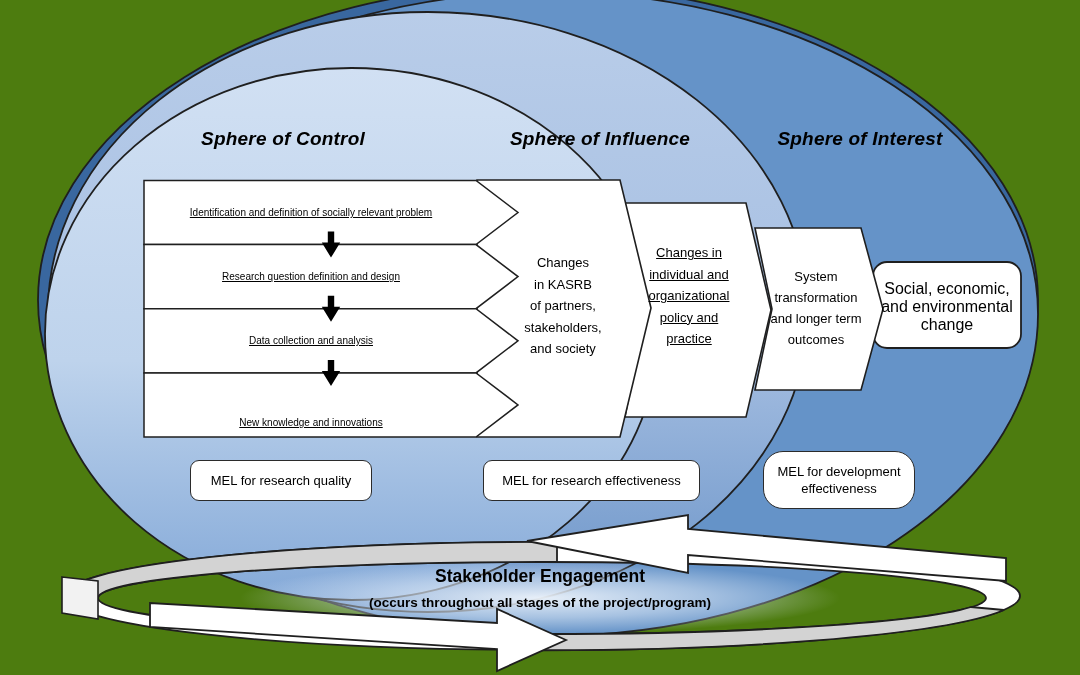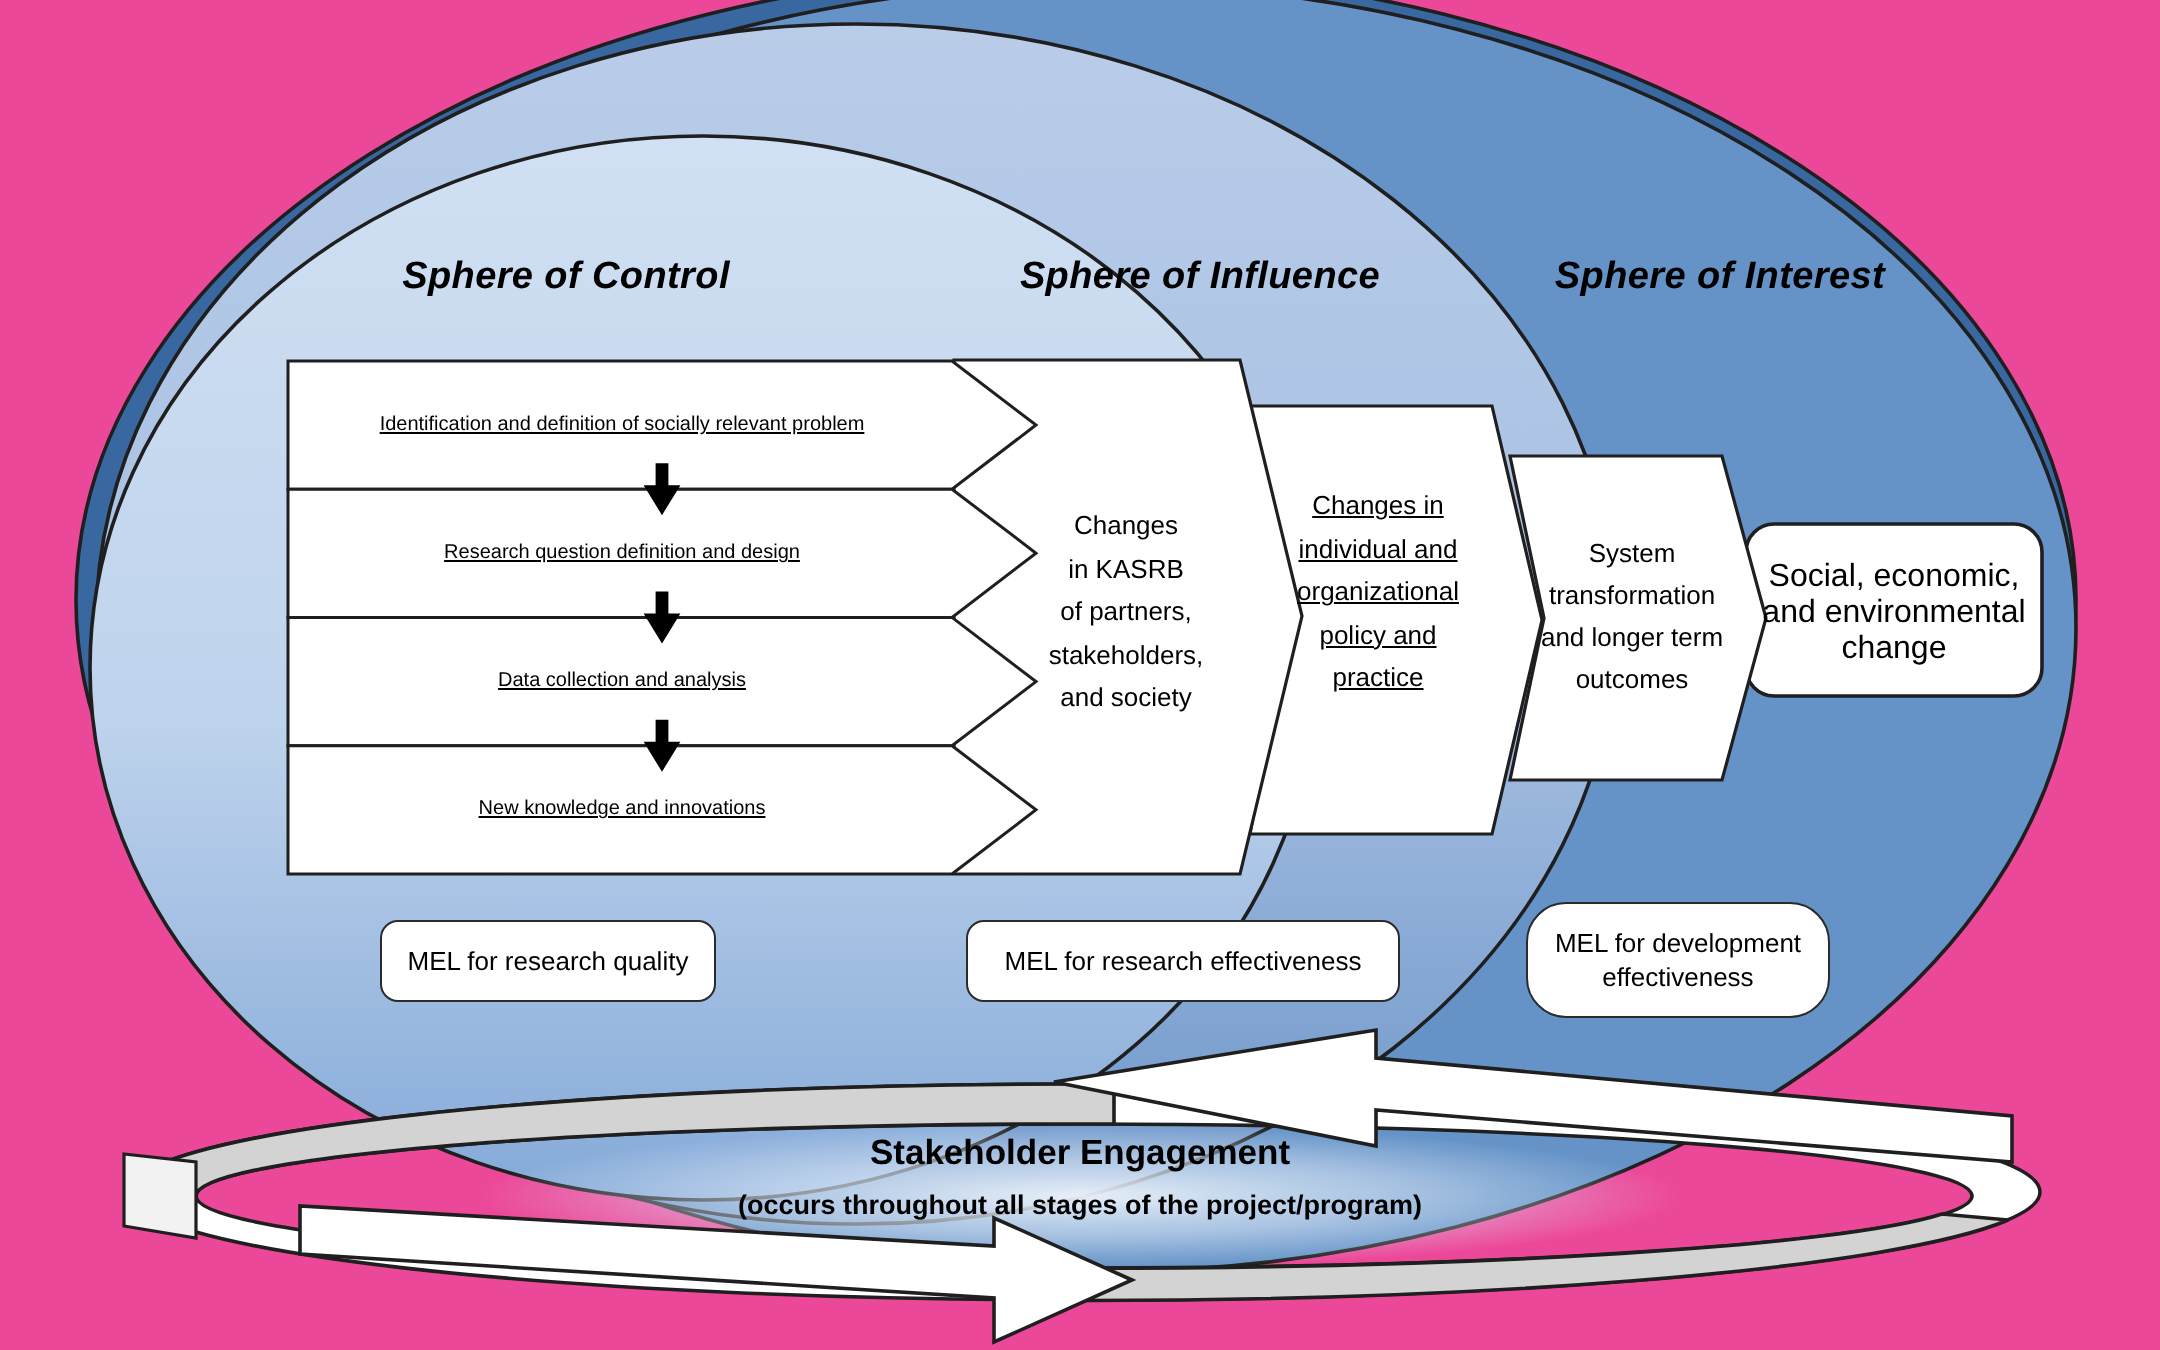--- a/index.html
+++ b/index.html
@@ -1,17 +1,17 @@
 <!DOCTYPE html>
 <html><head>
 <meta charset="utf-8">
 <style>
   html,body{margin:0;padding:0;background:#ffffff;}
   .stage{
-    position:relative;width:1080px;height:675px;background:#ec4899;overflow:hidden;
+    position:relative;width:1080px;height:675px;background:#4d7c0f;overflow:hidden;
     font-family:"Liberation Sans", sans-serif;color:#000;
   }
   .stage svg{position:absolute;left:0;top:0;}
   .abs{position:absolute;}
   .ctr{display:flex;align-items:center;justify-content:center;text-align:center;}
   .sphere-title{
     font-size:19px;font-weight:700;font-style:italic;letter-spacing:.2px;
     white-space:nowrap;justify-content:center;display:flex;
   }
   .step-label{font-size:10px;white-space:nowrap;text-decoration:underline;}
@@ -93,41 +93,41 @@
     </g>
   </svg>
 
   <div class="abs sphere-title" style="left:163px;top:128px;width:240px;">Sphere of Control</div>
   <div class="abs sphere-title" style="left:480px;top:128px;width:240px;">Sphere of Influence</div>
   <div class="abs sphere-title" style="left:740px;top:128px;width:240px;">Sphere of Interest</div>
 
   <div class="abs ctr step-label" style="left:144px;top:199px;width:334px;height:27px;">Identification and definition of socially relevant problem</div>
   <div class="abs ctr step-label" style="left:144px;top:263px;width:334px;height:27px;">Research question definition and design</div>
   <div class="abs ctr step-label" style="left:144px;top:327px;width:334px;height:27px;">Data collection and analysis</div>
-  <div class="abs ctr step-label" style="left:144px;top:391px;width:334px;height:27px;">New knowledge and innovations</div>
+  <div class="abs ctr step-label" style="left:144px;top:409px;width:334px;height:27px;">New knowledge and innovations</div>
 
   <div class="abs ctr chev-label" style="left:494px;top:252px;width:138px;">Changes
 in KASRB
 of partners,
 stakeholders,
 and society</div>
   <div class="abs ctr chev-label" style="left:621px;top:242px;width:136px;text-decoration:underline;">Changes in
 individual and
 organizational
 policy and
 practice</div>
   <div class="abs ctr chev-label four" style="left:748px;top:266px;width:136px;">System
 transformation
 and longer term
 outcomes</div>
   <div class="abs ctr impact-label" style="left:878px;top:280px;width:138px;">Social, economic,
 and environmental
 change</div>
 
-  <div class="abs ctr mel-box" style="left:190px;top:460px;width:168px;height:41px;">MEL for research quality</div>
+  <div class="abs ctr mel-box" style="left:190px;top:460px;width:182px;height:41px;">MEL for research quality</div>
   <div class="abs ctr mel-box" style="left:483px;top:460px;width:217px;height:41px;">MEL for research effectiveness</div>
   <div class="abs ctr mel-box r12" style="left:763px;top:451px;width:152px;height:58px;">MEL for development
 effectiveness</div>
 
   <div class="abs ctr stake-title" style="left:340px;top:564px;width:400px;height:24px;">Stakeholder Engagement</div>
   <div class="abs ctr stake-sub" style="left:290px;top:592px;width:500px;height:20px;">(occurs throughout all stages of the project/program)</div>
 
 </div>
 
 </body></html>

